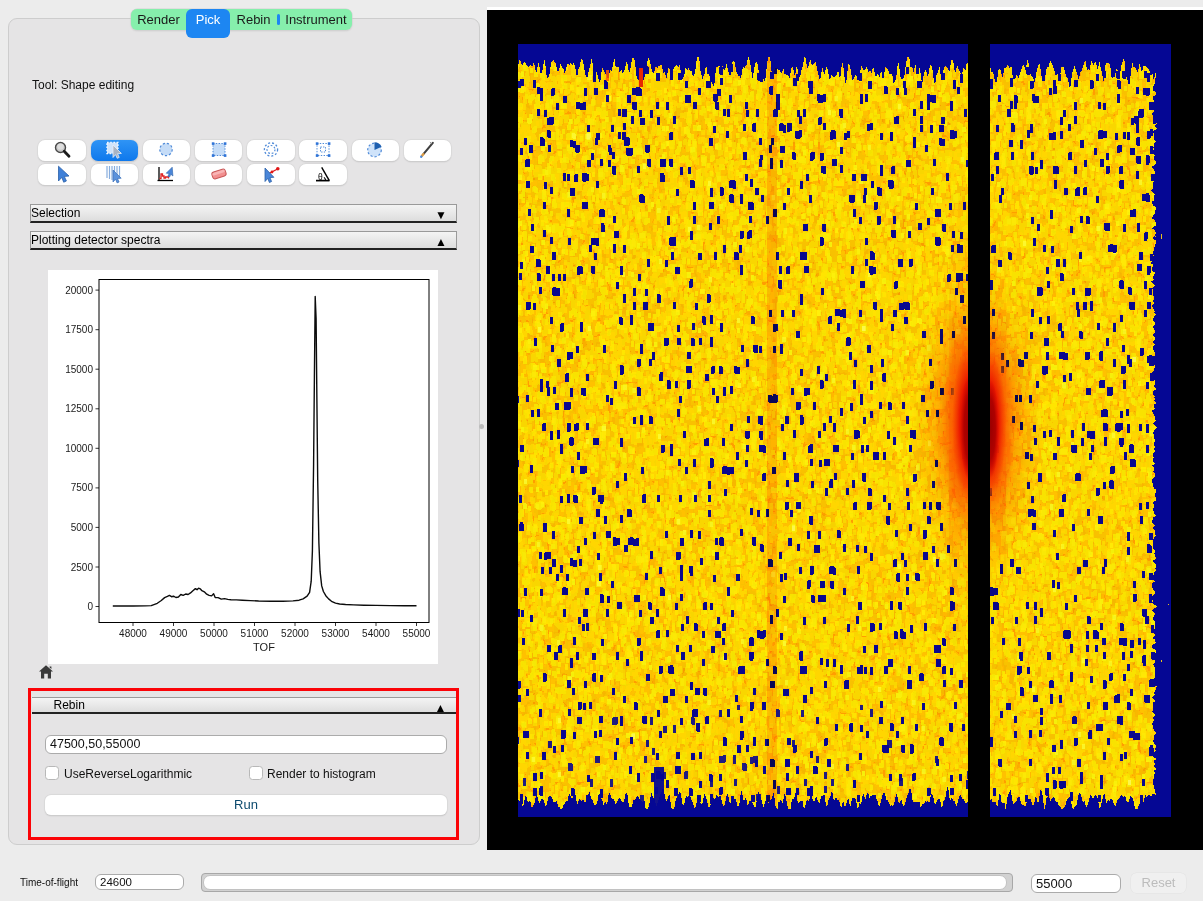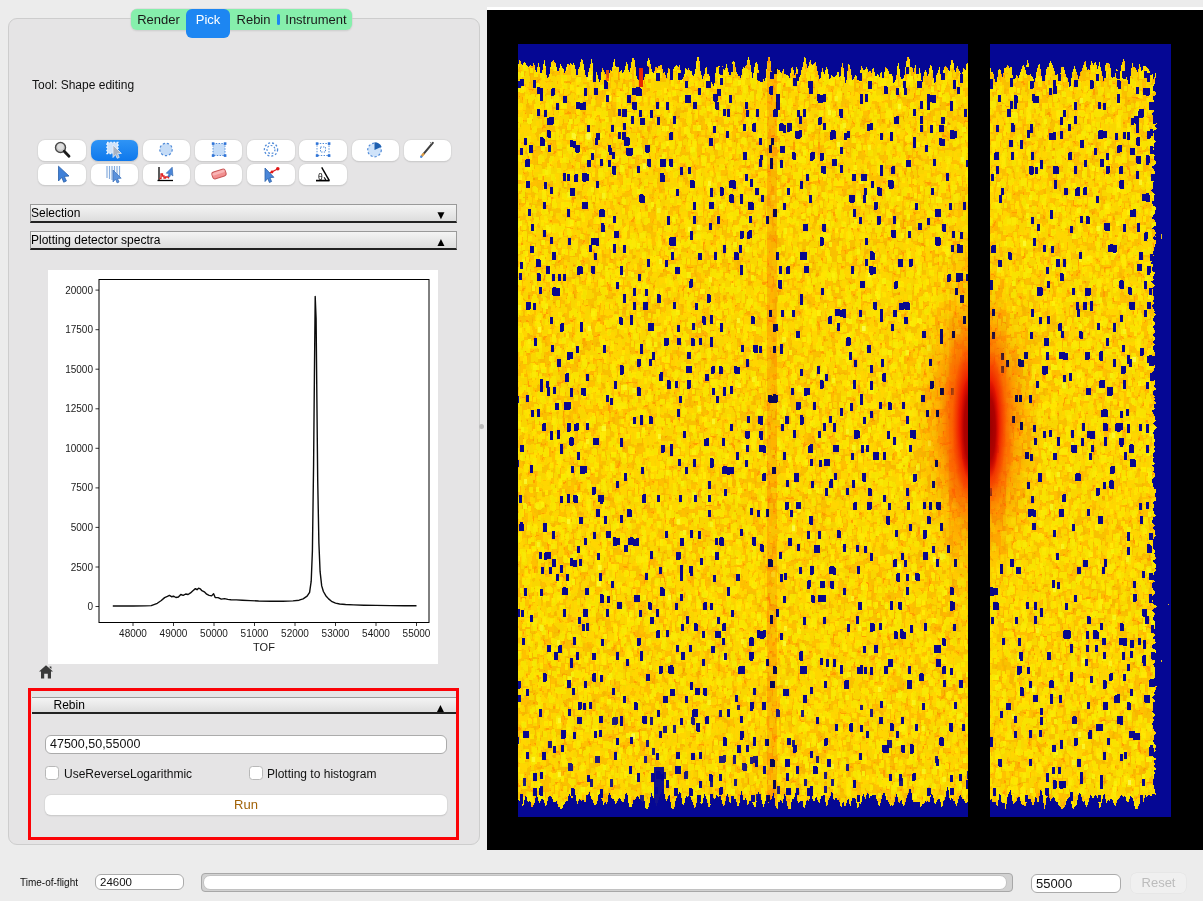--- a/index.html
+++ b/index.html
@@ -23,21 +23,21 @@
 .plot { position:absolute; left:48px; top:270px; }
 .homebtn { position:absolute; left:37px; top:663px; width:18px; height:18px; }
 .redbox { position:absolute; left:28px; top:688px; width:431px; height:152px; border:3px solid #fb0307; }
 .rebinbar { position:absolute; left:0.5px; top:6px; width:424px; height:17px; background:linear-gradient(#f4f4f4,#dddddd);
   border-top:1px solid #9a9a9a; border-bottom:2px solid #222; font-size:12px; line-height:15px; padding-left:22px; }
 .input { position:absolute; background:#fff; border:1px solid #ababab; border-radius:6px;
   font-size:12.5px; color:#111; padding-left:4px; }
 .cb { position:absolute; width:14px; height:14px; background:#fff; border:1px solid #b8b8b8; border-radius:3.5px; }
 .cblab { position:absolute; font-size:12px; color:#111; }
 .runbtn { position:absolute; left:14px; top:104px; width:402px; height:20px; background:#fff; border-radius:6px;
-  box-shadow:0 0 0 0.5px #d8d8d8, 0 0.5px 1.5px rgba(0,0,0,0.18); text-align:center; font-size:13px; line-height:20px; color:#a16207; }
+  box-shadow:0 0 0 0.5px #d8d8d8, 0 0.5px 1.5px rgba(0,0,0,0.18); text-align:center; font-size:13px; line-height:20px; color:#0c4a6e; }
 .det { position:absolute; left:487px; top:10px; }
 .whiteline { position:absolute; left:487px; top:7px; width:716px; height:3px; background:#fff; }
 .botlabel { position:absolute; left:20px; top:877px; font-size:10px; color:#111; }
 .slider-groove { position:absolute; left:201px; top:873px; width:812px; height:19px; background:#d2d2d2;
   border:1px solid #a8a8a8; border-radius:4px; }
 .slider-handle { position:absolute; left:203px; top:875px; width:804px; height:15px; background:#ffffff;
   border:1px solid #c2c2c2; border-radius:7px; }
 .resetbtn { position:absolute; left:1131px; top:873px; width:55px; height:20px; background:#f0f0f0;
   border-radius:5.5px; text-align:center; font-size:13px; line-height:20px; color:#bcbcbc; box-shadow:0 0 0 0.5px #e2e2e2; }
 .splitdot { position:absolute; left:479px; top:424px; width:5px; height:5px; border-radius:50%; background:#bdbdbd; }
@@ -206,21 +206,21 @@
 </svg>
 <svg class="homebtn" viewBox="0 0 18 18">
     <path d="M9,2.2 L16,8.5 L14,8.5 L14,15.5 L10.8,15.5 L10.8,10.8 L7.2,10.8 L7.2,15.5 L4,15.5 L4,8.5 L2,8.5 Z M12.6,3.4 L14.4,3.4 L14.4,6 L12.6,4.4 Z" fill="#3a3a3a"></path>
   </svg>
 <div class="redbox">
   <div class="rebinbar">Rebin<span class="secarr" style="top:3px">▲</span></div>
   <div class="input" style="left:14px;top:44px;width:402px;height:19px;line-height:17px">47500,50,55000</div>
   <div class="cb" style="left:14px;top:75px"></div>
   <div class="cblab" style="left:33px;top:76px">UseReverseLogarithmic</div>
   <div class="cb" style="left:218px;top:75px"></div>
-  <div class="cblab" style="left:236px;top:76px">Plotting to histogram</div>
+  <div class="cblab" style="left:236px;top:76px">Render to histogram</div>
   <div class="runbtn">Run</div>
 </div>
 <div class="whiteline"></div>
 <svg class="det" width="716" height="840" viewBox="0 0 716 840">
 <defs>
 <filter id="nz" x="-5%" y="-5%" width="110%" height="110%" color-interpolation-filters="sRGB">
   <feTurbulence type="fractalNoise" baseFrequency="0.20 0.13" numOctaves="1" seed="17" result="t"></feTurbulence>
   <feColorMatrix in="t" type="matrix" values="1 0 0 0 0  1 0 0 0 0  1 0 0 0 0  0 0 0 0 1" result="g"></feColorMatrix>
   <feComponentTransfer in="g" result="warm">
     <feFuncR type="discrete" tableValues="0.99 0.99 0.99 0.99 0.99 0.99 0.99 0.99 1.00 0.98 1.00 1.00 0.96 1.00 1.00 0.98 1.00 1.00 1.00 0.97 1.00 1.00 1.00 1.00 0.98 1.00 1.00 0.94 1.00 1.00 1.00 1.00"></feFuncR>

